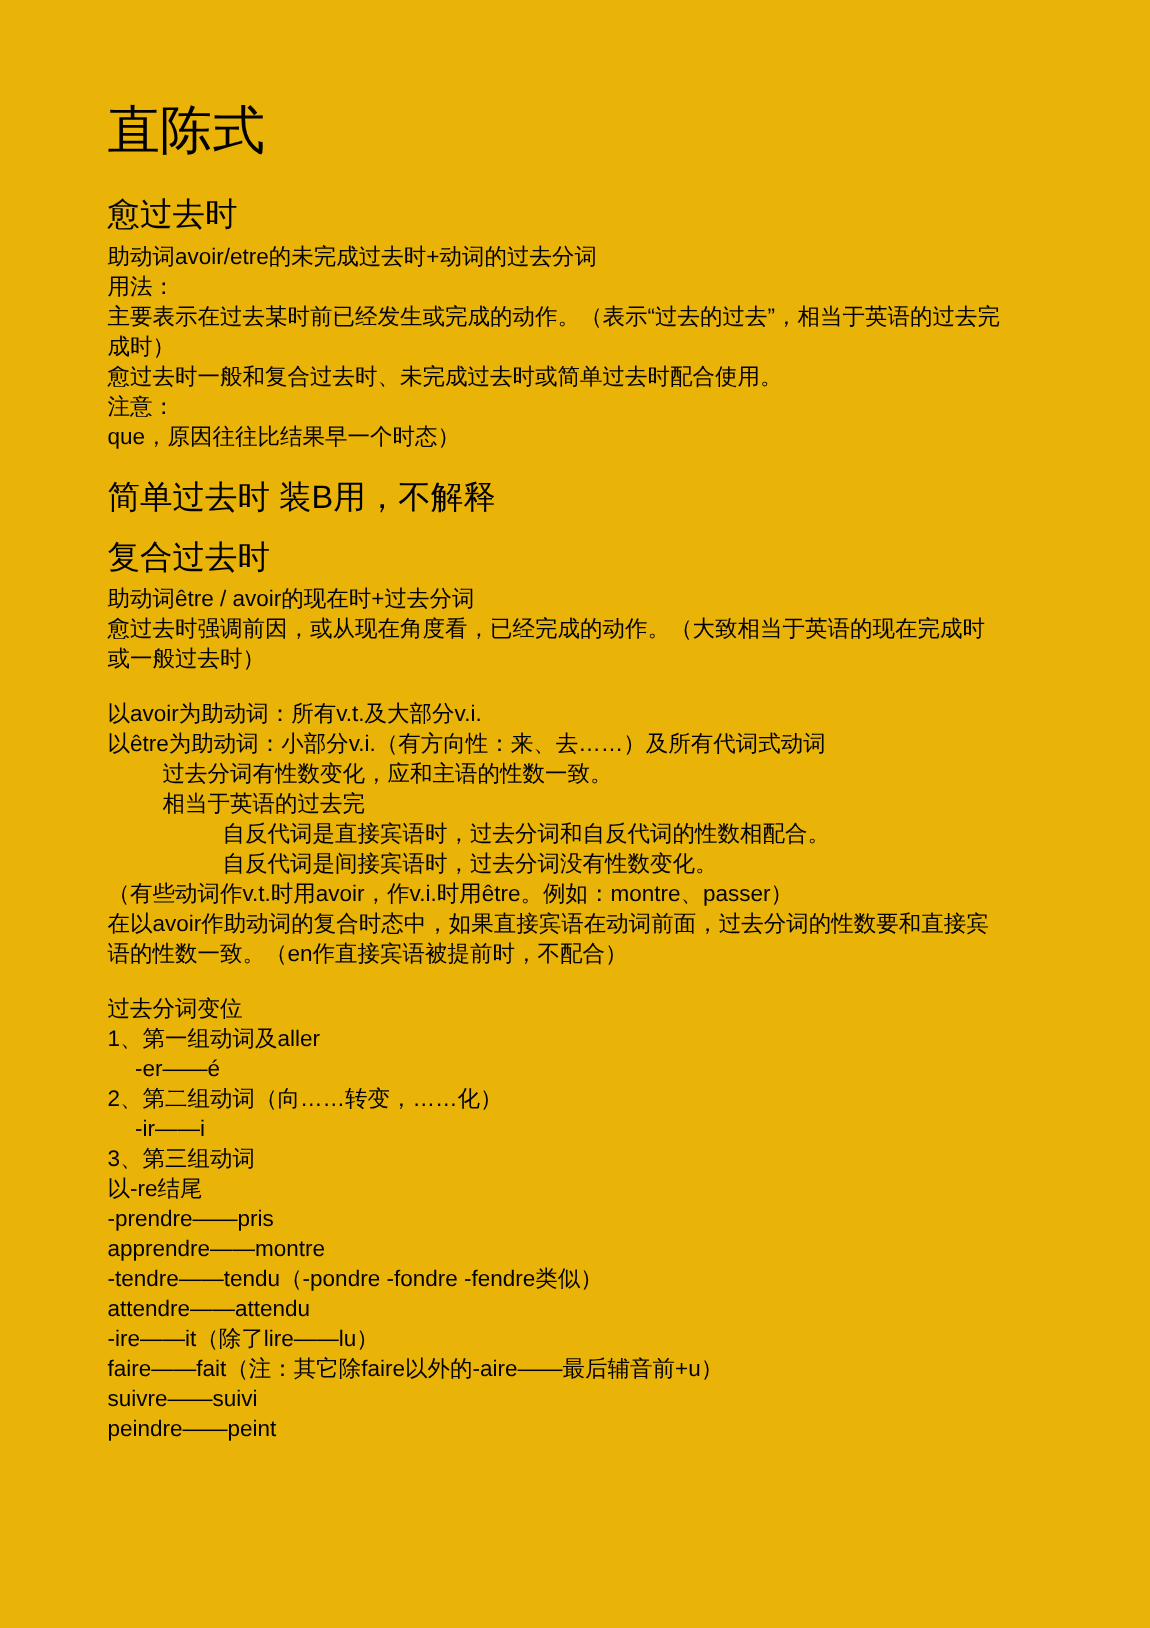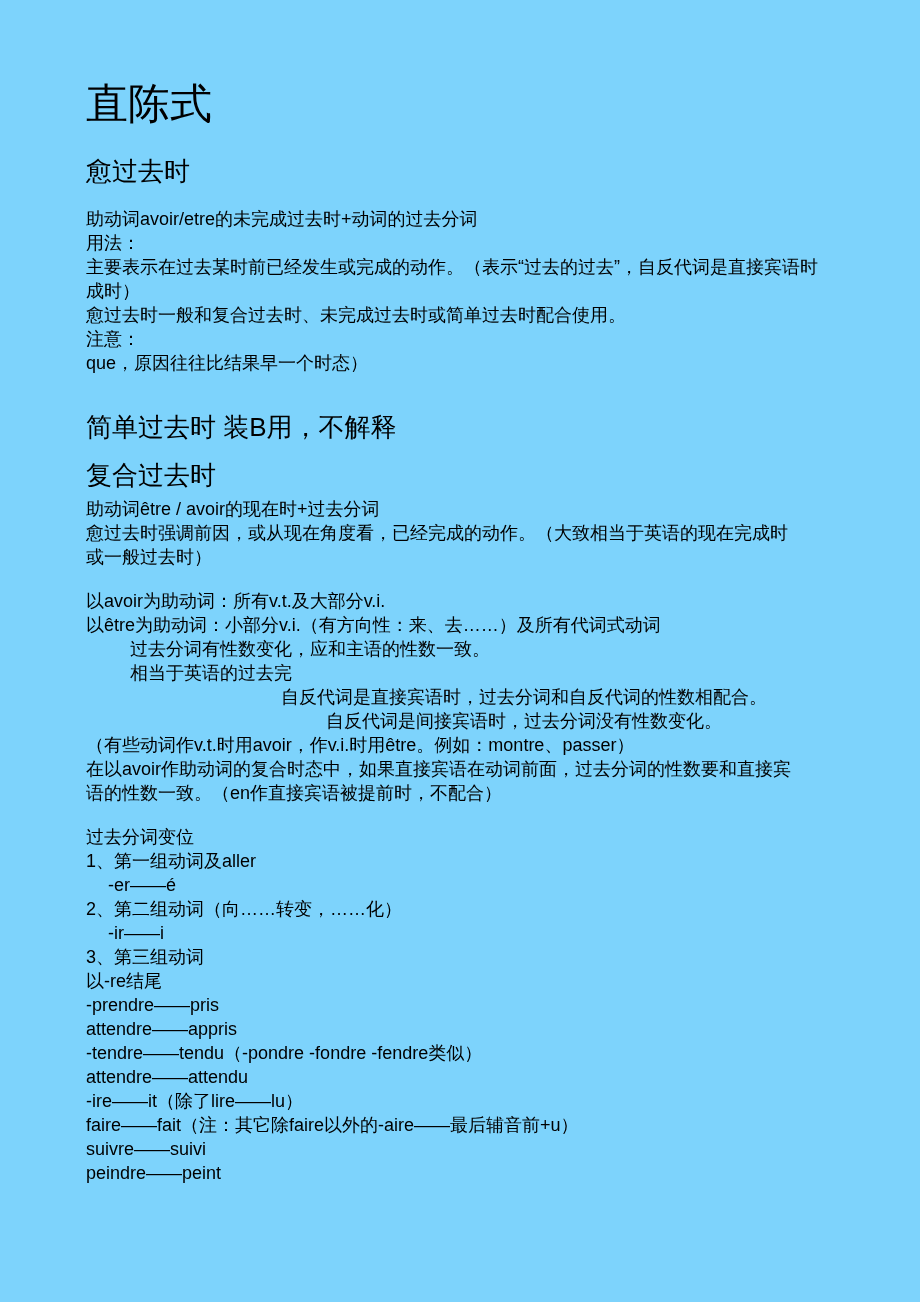--- a/index.html
+++ b/index.html
@@ -1,62 +1,62 @@
 <!DOCTYPE html>
 <html><head>
 <meta charset="utf-8">
 <style>
   html, body { margin: 0; padding: 0; background: #ffffff; }
   .page {
     position: relative;
     width: 920px;
     height: 1302px;
     box-sizing: border-box;
-    background: #7dd3fc;
+    background: #eab308;
     color: #000000;
     padding: 80px 50px 0 86px;
     overflow: hidden;
     font-family: "Liberation Sans", "DejaVu Sans", sans-serif;
   }
   .doc-title {
     font-size: 42px;
     line-height: 48px;
     font-weight: 400;
     white-space: nowrap;
   }
   .h2 {
     font-size: 26px;
     line-height: 30px;
     font-weight: 400;
     white-space: nowrap;
   }
-  .mt-a { margin-top: 28px; margin-bottom: 21px; }
-  .mt-b { margin-top: 37px; margin-bottom: 0; }
+  .mt-a { margin-top: 28px; margin-bottom: 7px; }
+  .mt-b { margin-top: 21px; margin-bottom: 0; }
   .mt-c { margin-top: 18px; margin-bottom: 7px; }
   .line {
     font-size: 18px;
     line-height: 24px;
     white-space: nowrap;
   }
   .ind1 { padding-left: 44px; }
-  .ind2 { padding-left: 92px; text-align: center; }
+  .ind2 { padding-left: 92px; }
   .ind3 { padding-left: 22px; }
   .blank { height: 20px; }
 </style>
 </head>
 <body>
 
 <div class="page">
 
   <div class="doc-title">直陈式</div>
 
   <div class="h2 mt-a">愈过去时</div>
   <div class="line">助动词avoir/etre的未完成过去时+动词的过去分词</div>
   <div class="line">用法：</div>
-  <div class="line">主要表示在过去某时前已经发生或完成的动作。（表示“过去的过去”，自反代词是直接宾语时</div>
+  <div class="line">主要表示在过去某时前已经发生或完成的动作。（表示“过去的过去”，相当于英语的过去完</div>
   <div class="line">成时）</div>
   <div class="line">愈过去时一般和复合过去时、未完成过去时或简单过去时配合使用。</div>
   <div class="line">注意：</div>
   <div class="line">que，原因往往比结果早一个时态）</div>
 
   <div class="h2 mt-b">简单过去时 装B用，不解释</div>
 
   <div class="h2 mt-c">复合过去时</div>
   <div class="line">助动词être / avoir的现在时+过去分词</div>
   <div class="line">愈过去时强调前因，或从现在角度看，已经完成的动作。（大致相当于英语的现在完成时</div>
@@ -73,21 +73,21 @@
   <div class="line">语的性数一致。（en作直接宾语被提前时，不配合）</div>
   <div class="blank"></div>
   <div class="line">过去分词变位</div>
   <div class="line">1、第一组动词及aller</div>
   <div class="line ind3">-er——é</div>
   <div class="line">2、第二组动词（向……转变，……化）</div>
   <div class="line ind3">-ir——i</div>
   <div class="line">3、第三组动词</div>
   <div class="line">以-re结尾</div>
   <div class="line">-prendre——pris</div>
-  <div class="line">attendre——appris</div>
+  <div class="line">apprendre——montre</div>
   <div class="line">-tendre——tendu（-pondre -fondre -fendre类似）</div>
   <div class="line">attendre——attendu</div>
   <div class="line">-ire——it（除了lire——lu）</div>
   <div class="line">faire——fait（注：其它除faire以外的-aire——最后辅音前+u）</div>
   <div class="line">suivre——suivi</div>
   <div class="line">peindre——peint</div>
 
 </div>
 
 </body></html>

